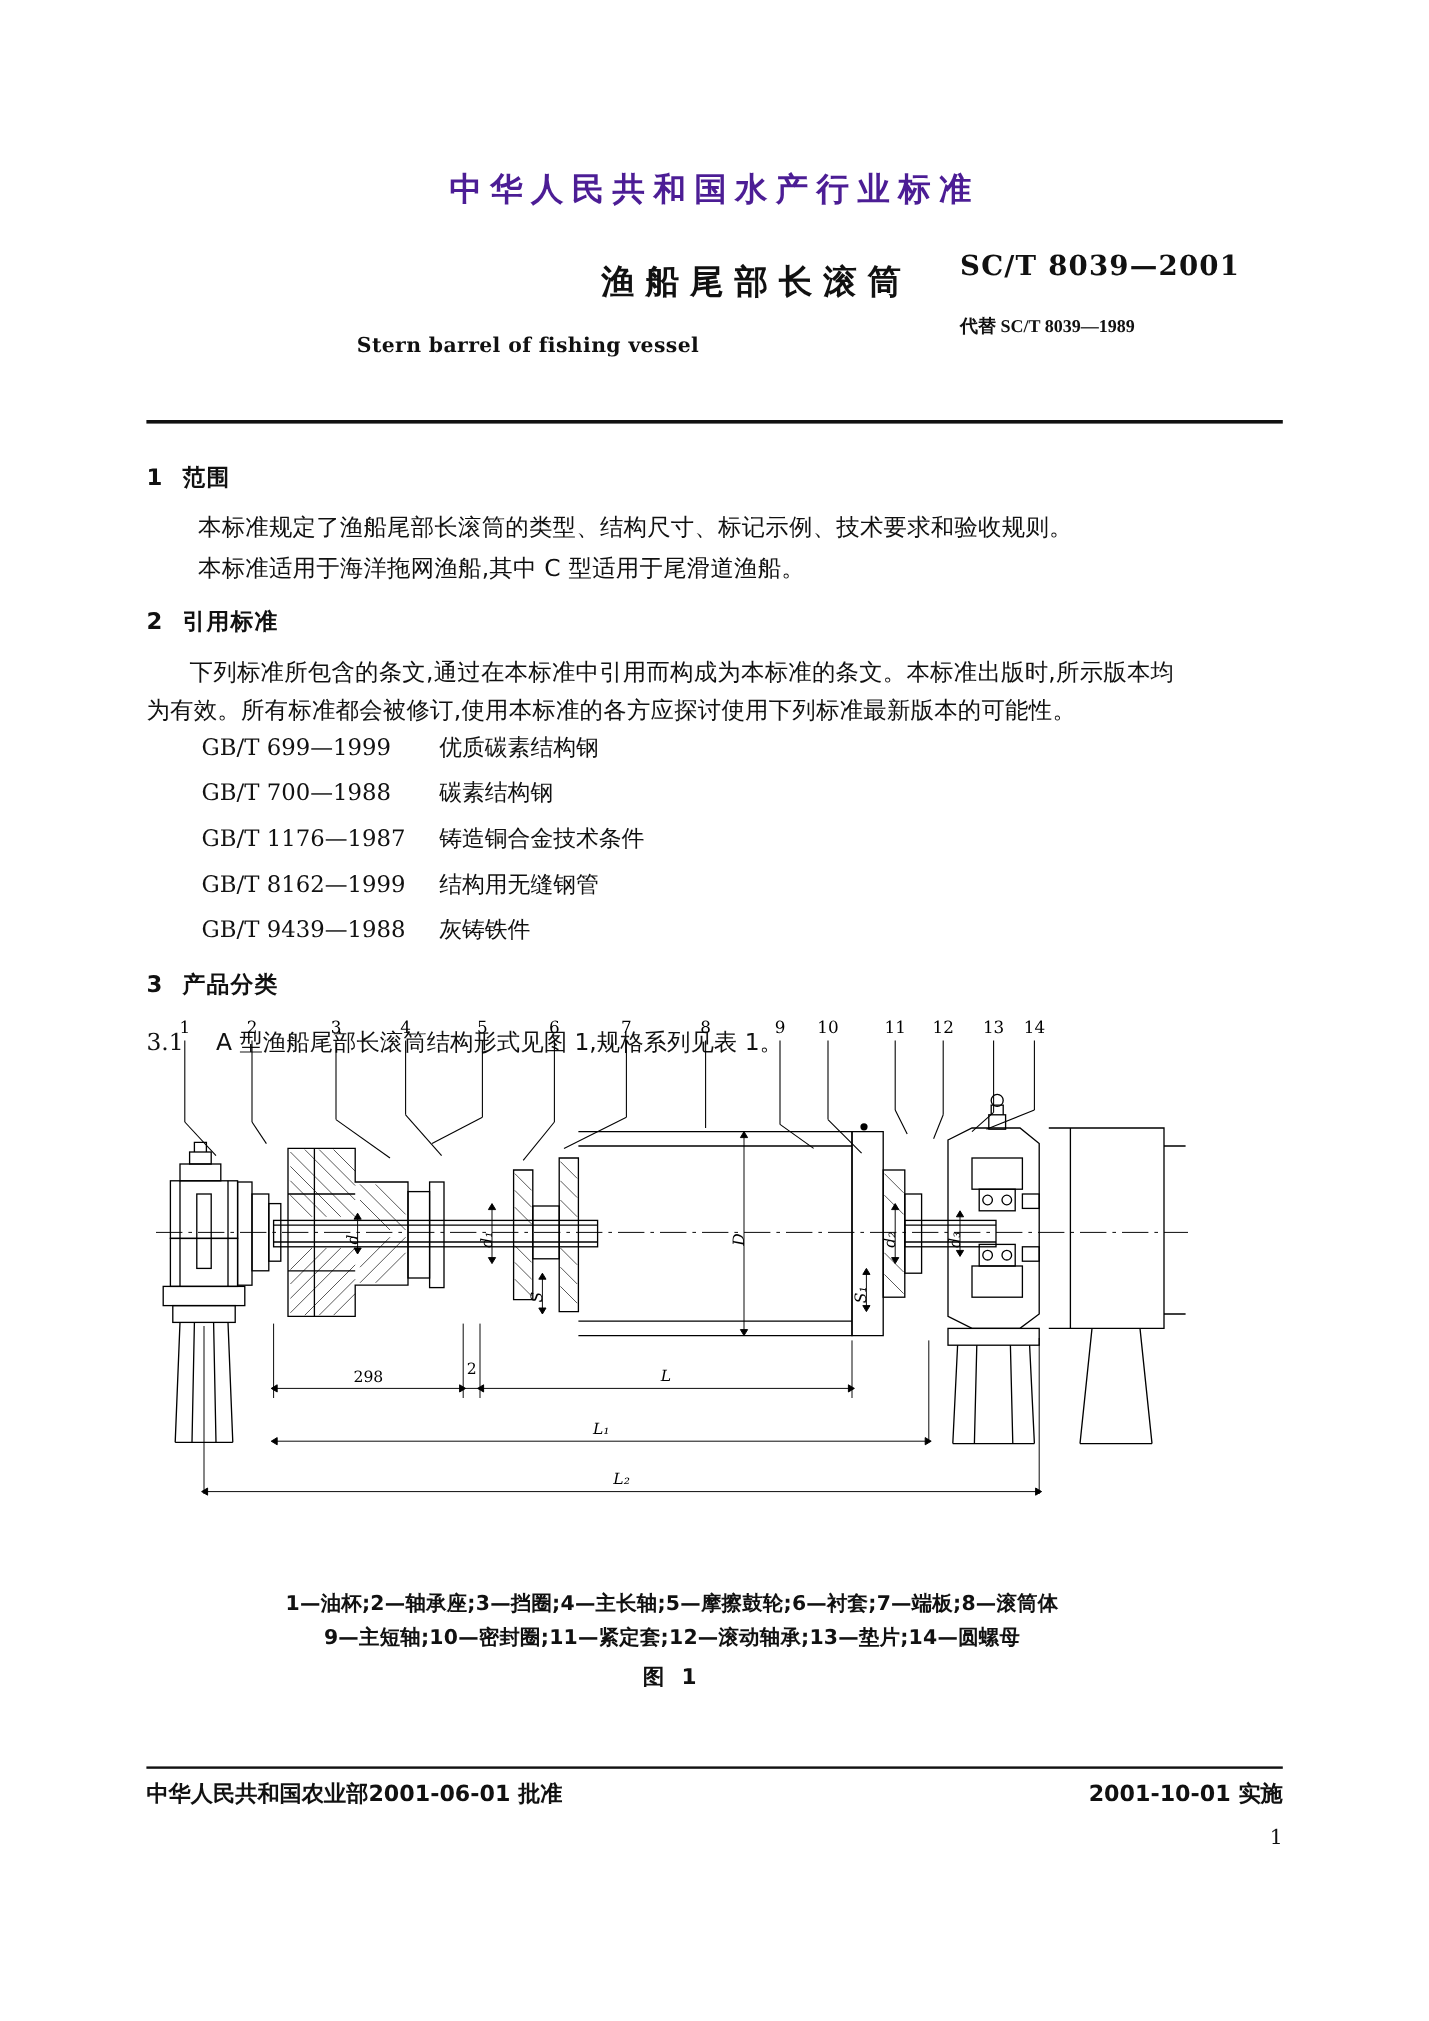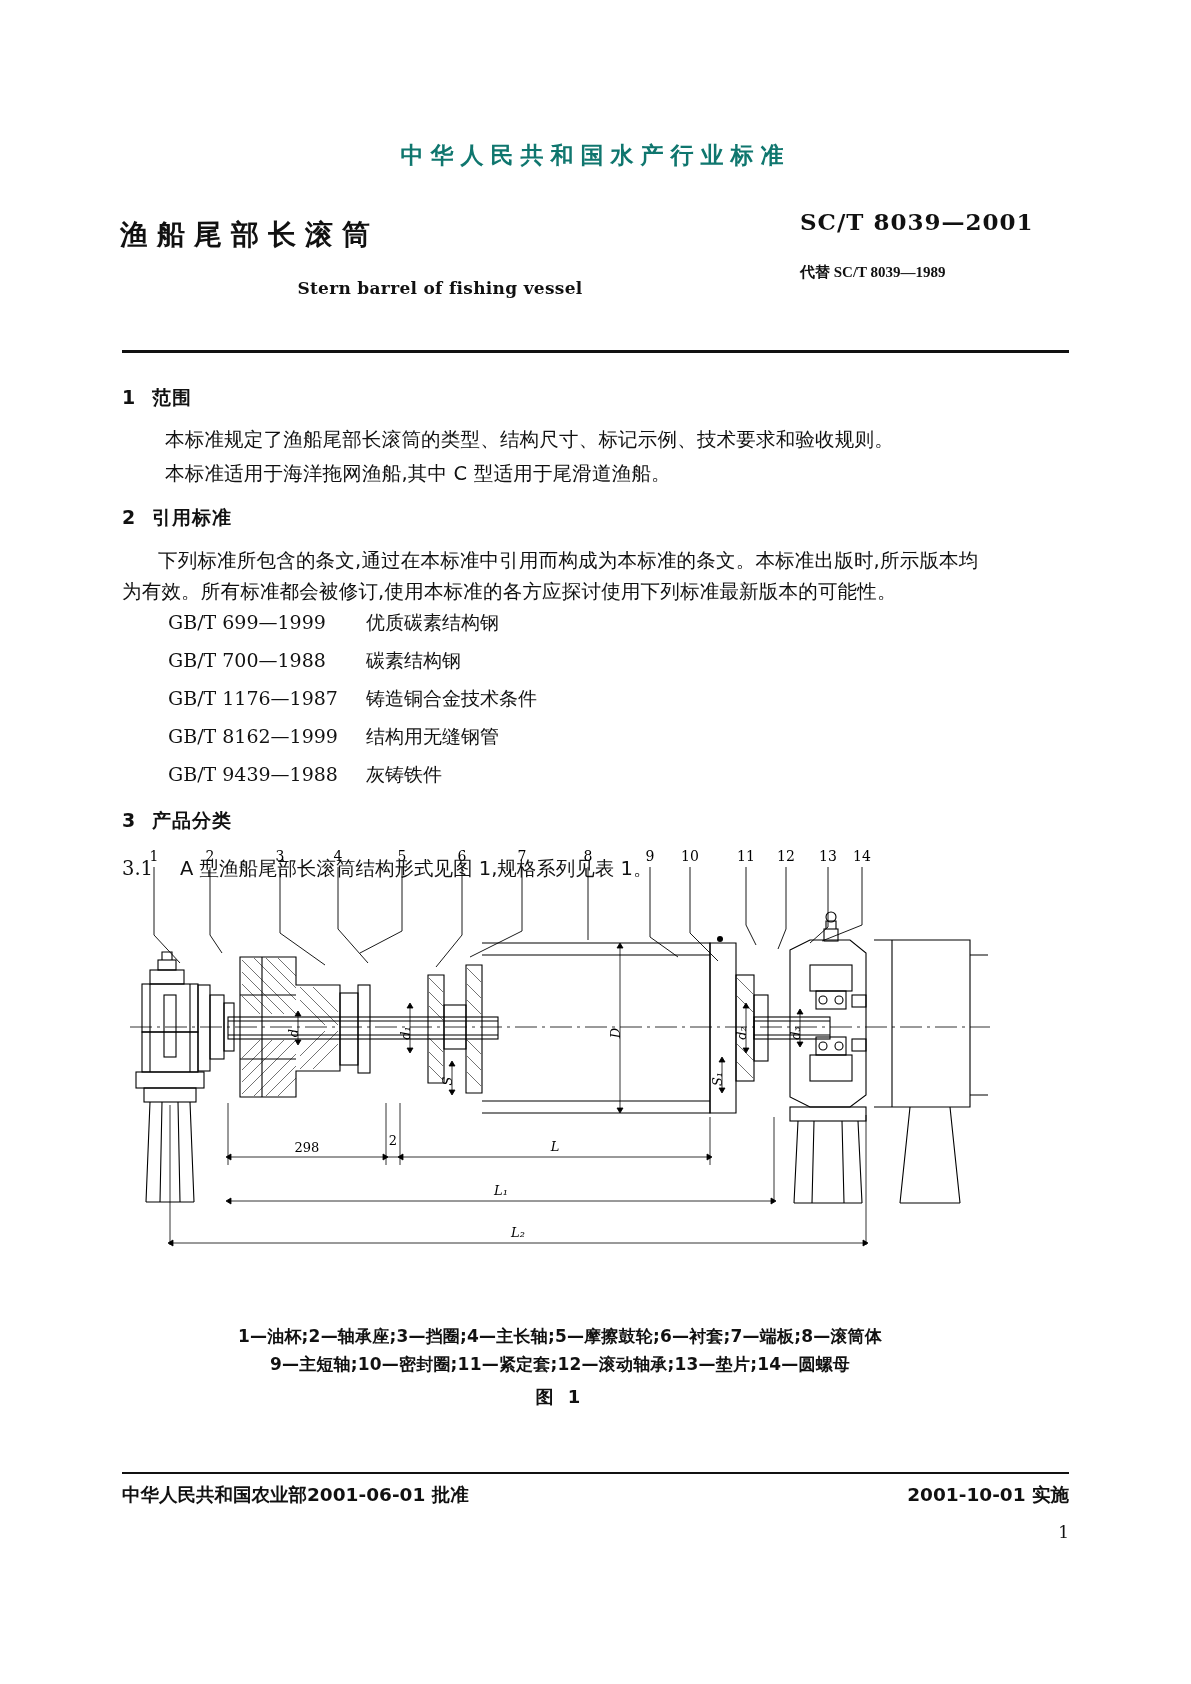--- a/index.html
+++ b/index.html
@@ -11,26 +11,26 @@
     position:relative;
     overflow:hidden;
   }
   .page { position:relative; width:1191px; height:1684px; }
 
   
   .hdr-nat {
     position:absolute; left:0; right:0; top:140px;
     text-align:center;
     font-family:"DejaVu Sans", sans-serif;
-    font-weight:bold; font-size:23px; letter-spacing:7px;
-    color:#0f766e;
+    font-weight:bold; font-size:27px; letter-spacing:7px;
+    color:#4c1d95;
   }
   .hdr-title {
     position:absolute; left:120px; width:640px; top:216px;
-    text-align:left;
+    text-align:right;
     font-weight:bold; font-size:28px; letter-spacing:9px;
     color:#111;
   }
   .hdr-en {
     position:absolute; left:120px; width:640px; top:278px;
     text-align:center;
     font-family:"DejaVu Serif", serif;
     font-weight:bold; font-size:17px; letter-spacing:.3px;
     color:#111;
   }

